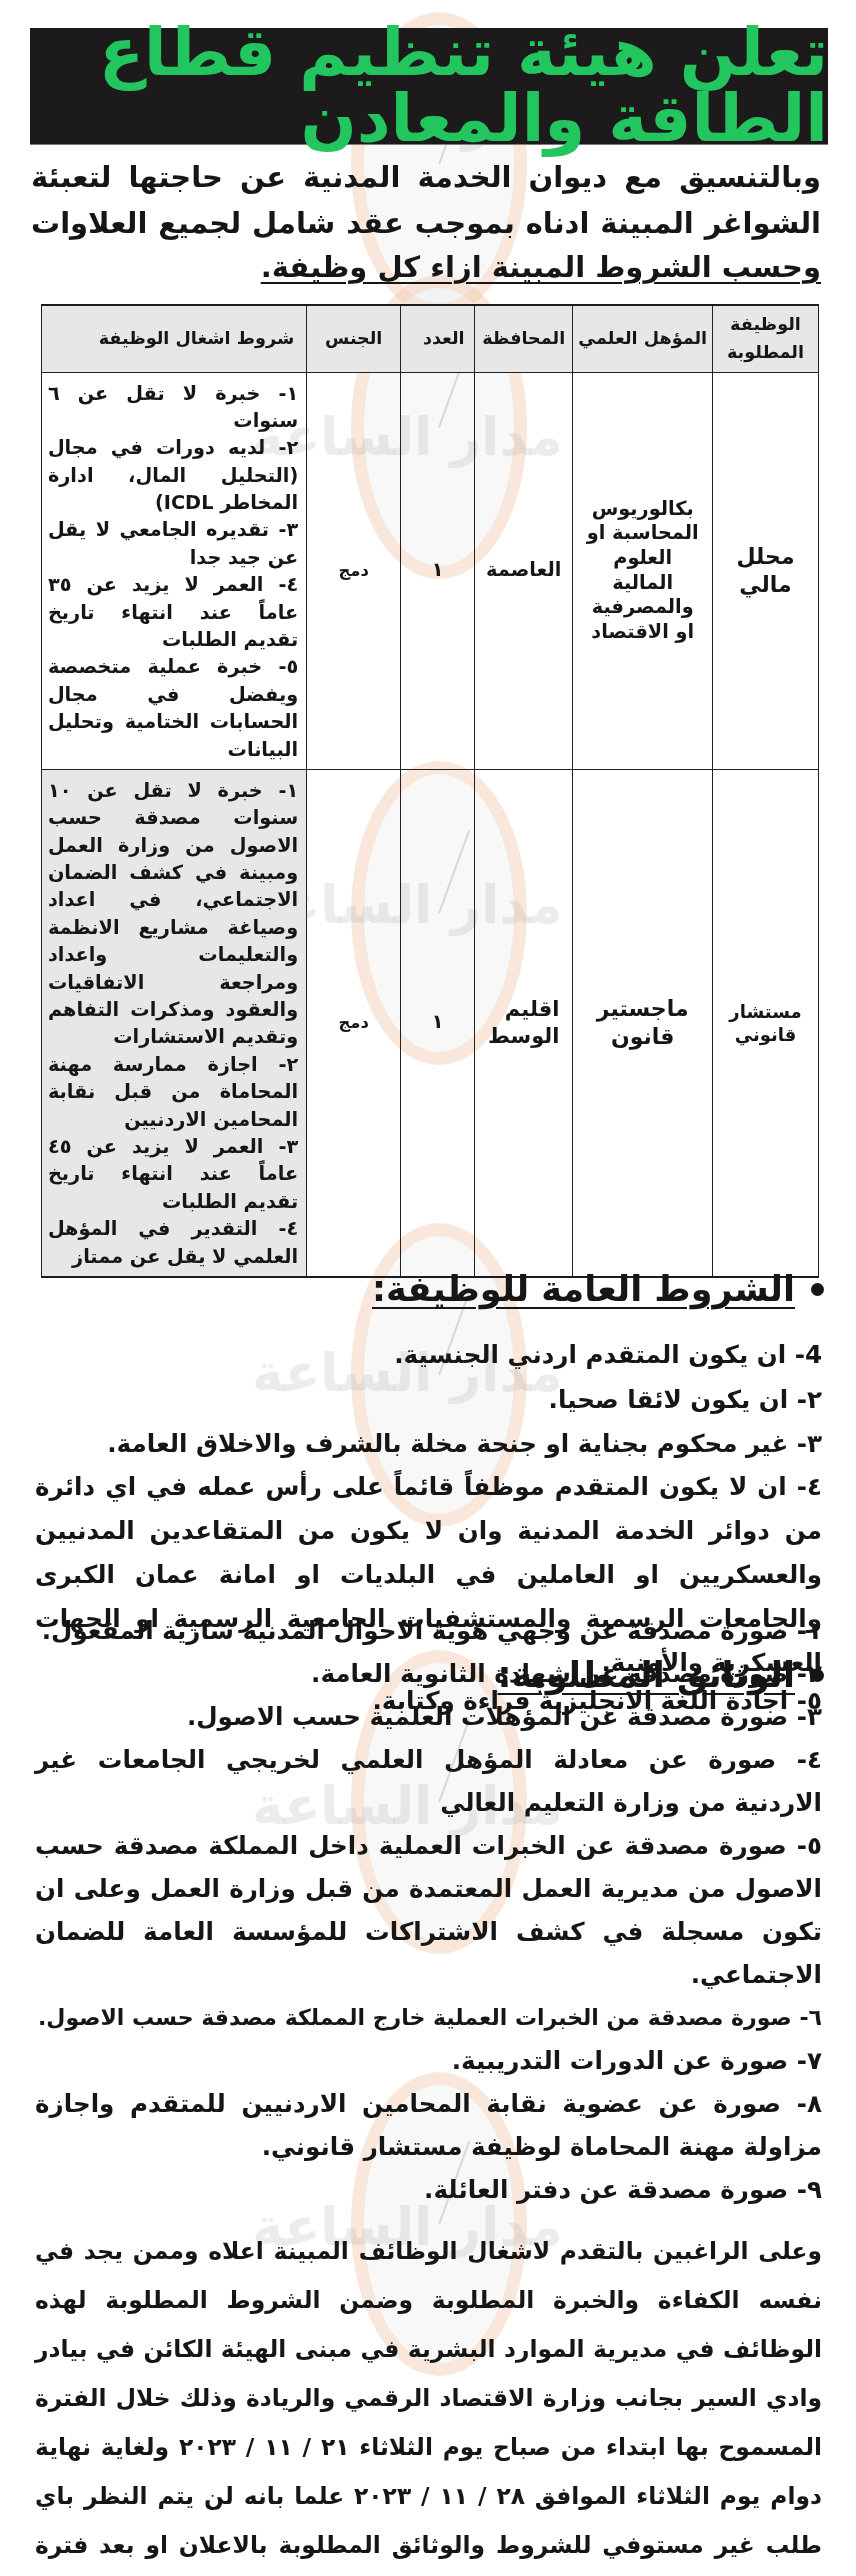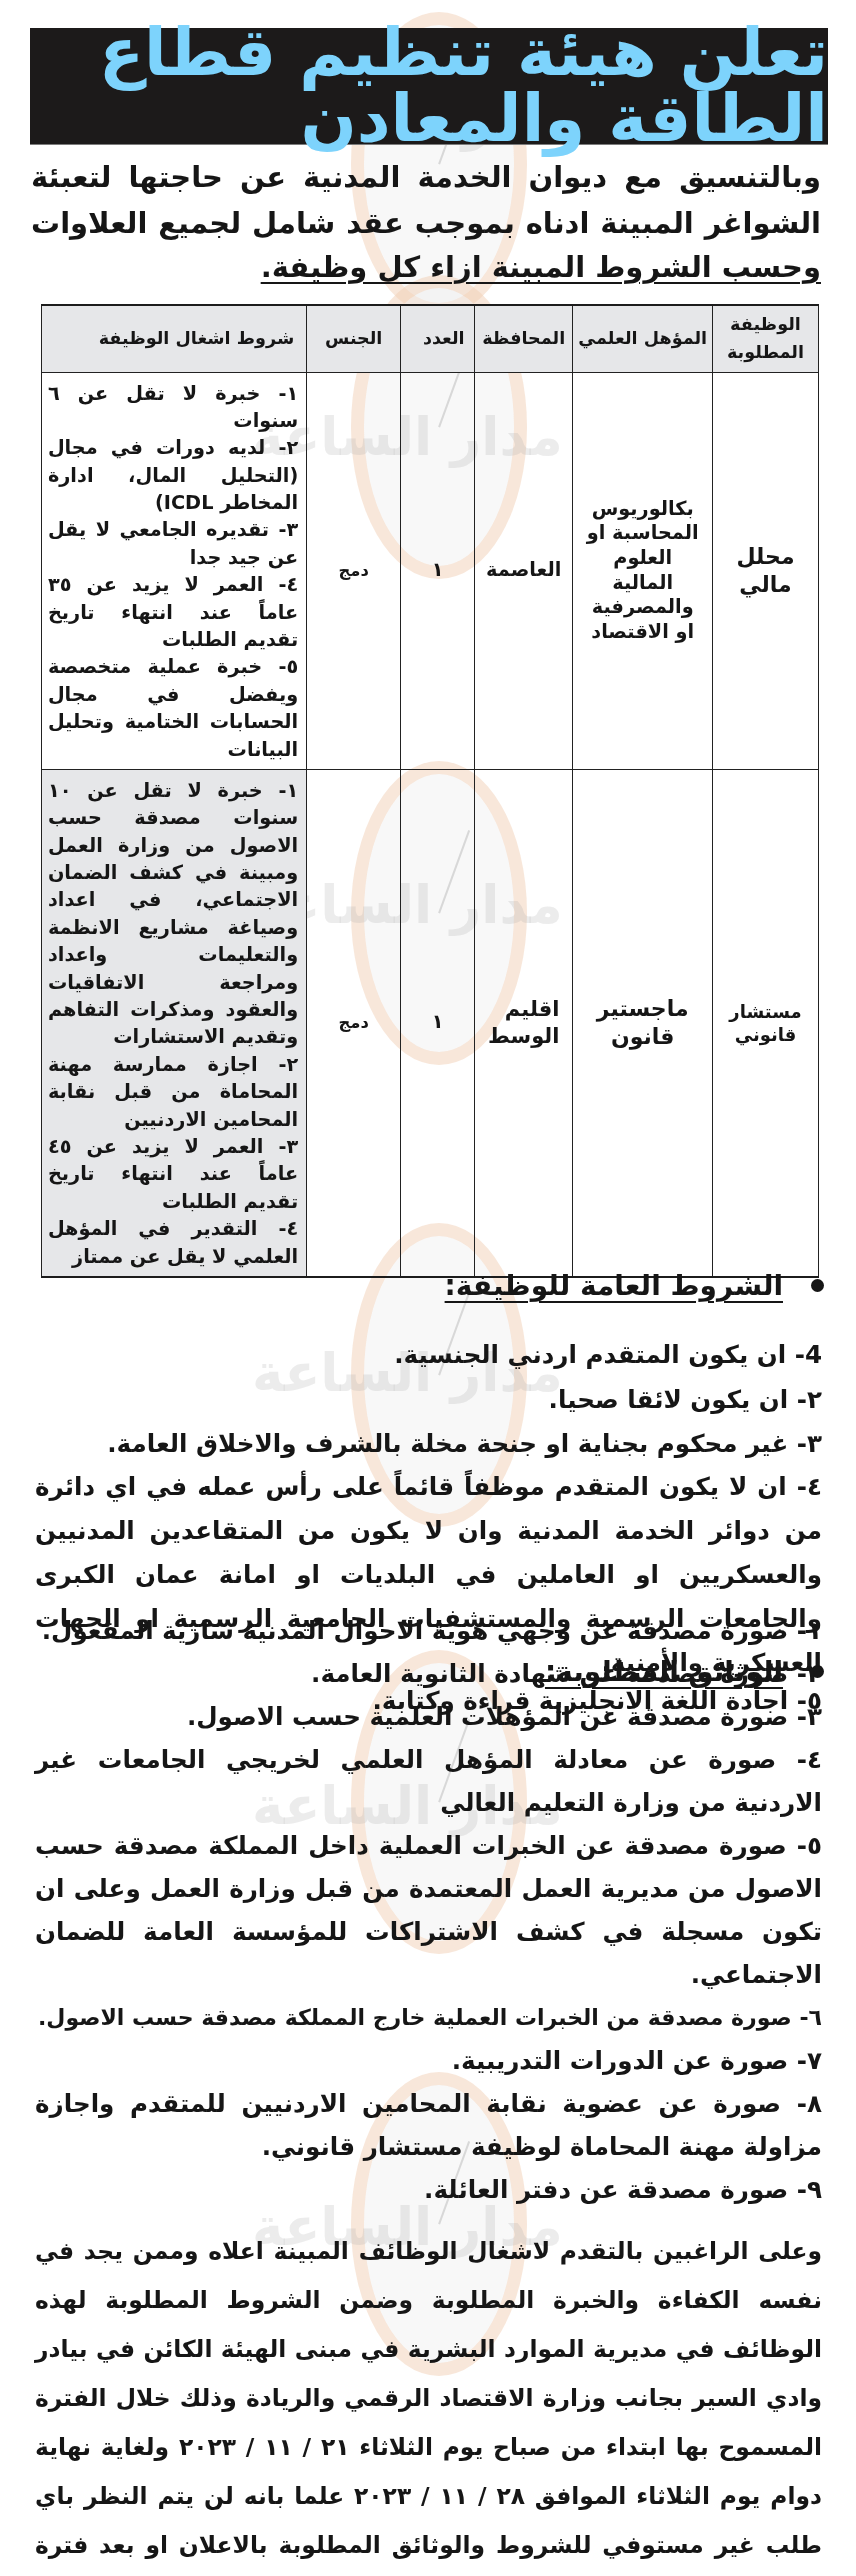--- a/index.html
+++ b/index.html
@@ -9,21 +9,21 @@
   
   .wm { position: absolute; pointer-events: none; z-index: 0; }
   .wm-clock { width: 176px; height: 304px; border-radius: 50%; border: 13px solid rgba(246,170,110,0.22); background: rgba(235,235,235,0.35); }
   .wm-clock::after { content: ""; position: absolute; left: 50%; top: 50%; width: 1.8px; height: 88px; background: rgba(120,120,120,0.25); transform: translate(-50%,-100%) rotate(20deg); transform-origin: bottom center; }
   .wm-text { font-weight: bold; color: rgba(170,170,170,0.22); font-size: 99px; line-height: 1; }
 
   .content { position: relative; z-index: 1; }
 
   
   .banner { position: absolute; left: 30px; top: 27.5px; width: 798px; height: 117px; background: #1c1a1a; display: flex; align-items: center; justify-content: center; border-bottom: 1.8px solid #7c7c7c; }
-  .banner-title { color: #7dd3fc; font-size: 66px; font-weight: bold; letter-spacing: -0.6px; line-height: 1; font-family: "DejaVu Sans", sans-serif; }
+  .banner-title { color: #22c55e; font-size: 66px; font-weight: bold; letter-spacing: -0.6px; line-height: 1; font-family: "DejaVu Sans", sans-serif; }
 
   
   .intro { position: absolute; right: 35px; width: 790px; font-weight: bold; font-size: 29px; line-height: 1; text-align: justify; text-align-last: justify; }
   .intro.l1 { top: 163px; }
   .intro.l2 { top: 209px; }
   .intro.l3 { top: 253px; text-align: right; text-align-last: right; width: auto; text-decoration: underline; text-underline-offset: 4.7px; text-decoration-thickness: 1.8px; }
 
   
   .jobs-table { position: absolute; left: 41px; top: 304px; width: 778px; border-collapse: collapse; border-top: 2.3px solid #1c1c1c; border-bottom: 2.3px solid #1c1c1c; }
   .jobs-table td, .jobs-table th { border: 1.2px solid #222; vertical-align: middle; text-align: center; font-weight: bold; }
@@ -36,21 +36,21 @@
   .jobs-table .col-cond { width: 277px; padding-left: 48px; }
   .jobs-table td { font-size: 19.3px; line-height: 1.28; background: transparent; }
   .jobs-table td.cond { text-align: right; font-size: 19.3px; line-height: 1.42; padding: 7px 8.2px 5.9px 5.9px; vertical-align: top; }
   .jobs-table tr.row-a td { height: 380px; }
   .jobs-table tr.row-b td { height: 487px; margin-top: 26px; }
   .jobs-table tr.row-b td.cond { background: #e6e7e9; }
   .cond-item { display: block; text-align: justify; }
   .gender-cell { font-size: 16.4px !important; }
 
   
-  .section-head { position: absolute; right: 32px; display: flex; align-items: center; gap: 28px; font-weight: bold; font-size: 28px; }
+  .section-head { position: absolute; right: 32px; display: flex; align-items: center; gap: 16px; font-weight: bold; font-size: 35px; }
   .section-head .bullet { width: 13px; height: 13px; border-radius: 50%; background: #161616; display: inline-block; }
   .section-head .heading-text { text-decoration: underline; text-underline-offset: 5.9px; text-decoration-thickness: 1.8px; }
 
   .list { position: absolute; right: 34px; width: 787px; font-weight: bold; font-size: 24.6px; line-height: 1; }
   .list .li { display: block; text-align: justify; text-align-last: right; }
 
   .closing { position: absolute; right: 34px; top: 2227px; width: 787px; font-weight: bold; font-size: 23.4px; line-height: 49px; text-align: justify; text-align-last: right; }
 </style>
 </head>
 <body>

